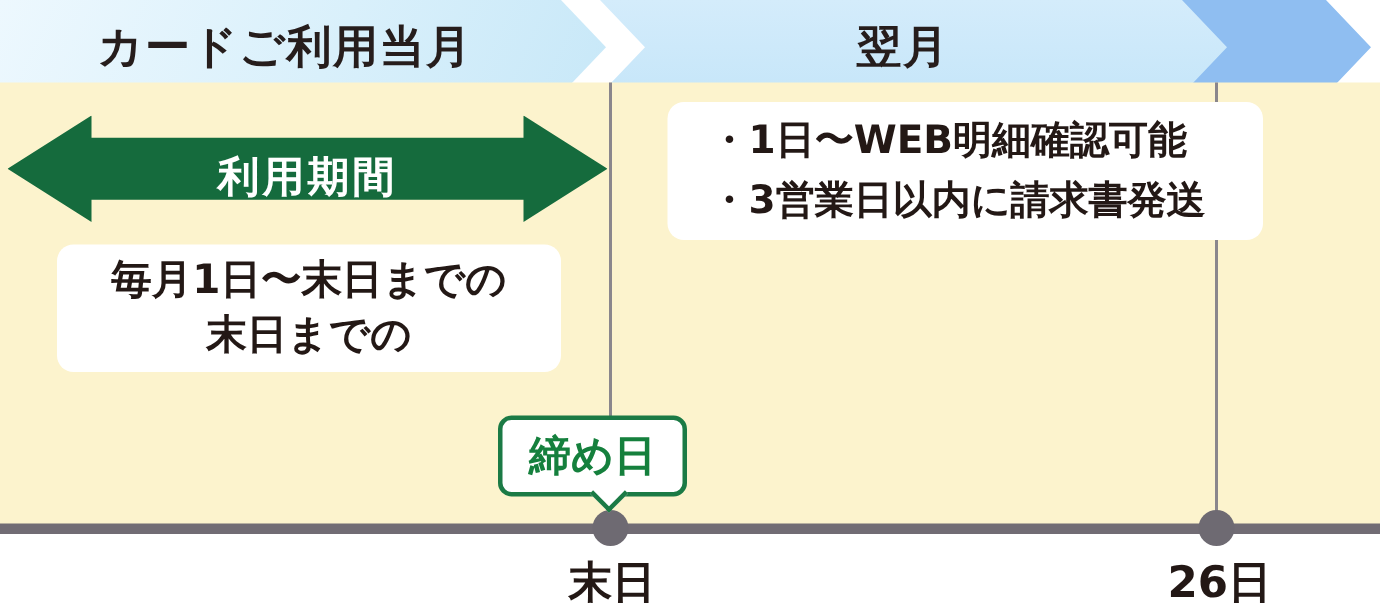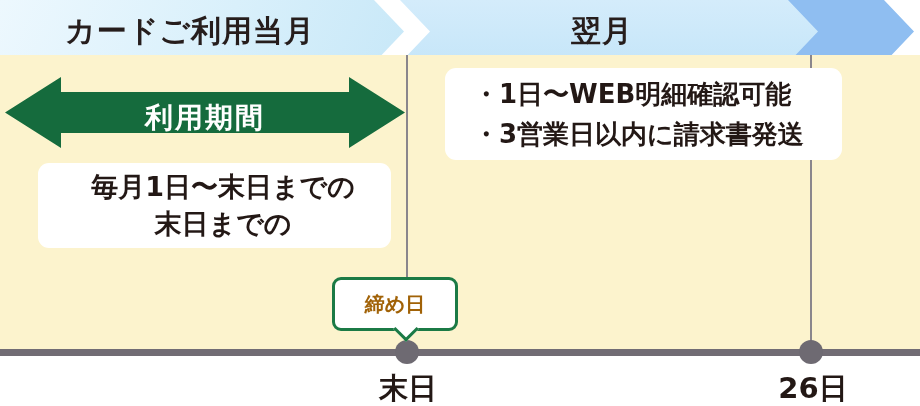--- a/index.html
+++ b/index.html
@@ -33,28 +33,28 @@
   .dbl-arrow{position:absolute;left:5px;top:77px;width:400px;height:71px;background:#156b3d;
         clip-path:polygon(0 50%,56px 0,56px 21%,calc(100% - 56px) 21%,calc(100% - 56px) 0,
                           100% 50%,calc(100% - 56px) 100%,calc(100% - 56px) 79%,56px 79%,56px 100%);
         display:flex;align-items:center;justify-content:center;z-index:2;}
   .dbl-arrow span{color:#ffffff;font-weight:bold;font-size:28px;letter-spacing:2px;margin-top:10px;}
 
   
   .note-box{position:absolute;background:#ffffff;border-radius:11px;z-index:2;
         color:#231815;font-weight:bold;}
   .usage-note{left:38px;top:163px;width:336px;height:85px;display:flex;flex-direction:column;
-        align-items:center;justify-content:center;font-size:27px;line-height:1.35;padding-left:17px;}
+        align-items:center;justify-content:center;font-size:27px;line-height:1.35;}
   .billing-notes{left:445px;top:68px;width:397px;height:92px;display:flex;flex-direction:column;
         justify-content:center;padding-left:28px;box-sizing:border-box;font-size:26px;line-height:1.55;}
 
   
   .bubble{position:absolute;background:#ffffff;border:3px solid #1b7a45;border-radius:9px;
         display:flex;align-items:center;justify-content:center;
-        font-weight:bold;font-size:20px;color:#a16207;z-index:4;}
+        font-weight:bold;font-size:28px;color:#15803d;z-index:4;}
   .bubble-closing{left:332px;top:277px;width:120px;height:48px;}
   .bubble-payment{left:733px;top:272px;width:128px;height:50px;}
   .tail{position:absolute;bottom:-10px;width:15px;height:15px;background:#ffffff;
         border-right:3px solid #1b7a45;border-bottom:3px solid #1b7a45;transform:rotate(45deg);}
   .bubble-closing .tail{left:62px;}
   .bubble-payment .tail{left:66px;}
 
   
   .axis{position:absolute;left:0;top:349px;width:920px;height:7px;background:#716c74;z-index:2;}
   .dot{position:absolute;top:340px;width:24px;height:24px;border-radius:50%;background:#6e6a72;z-index:3;}

